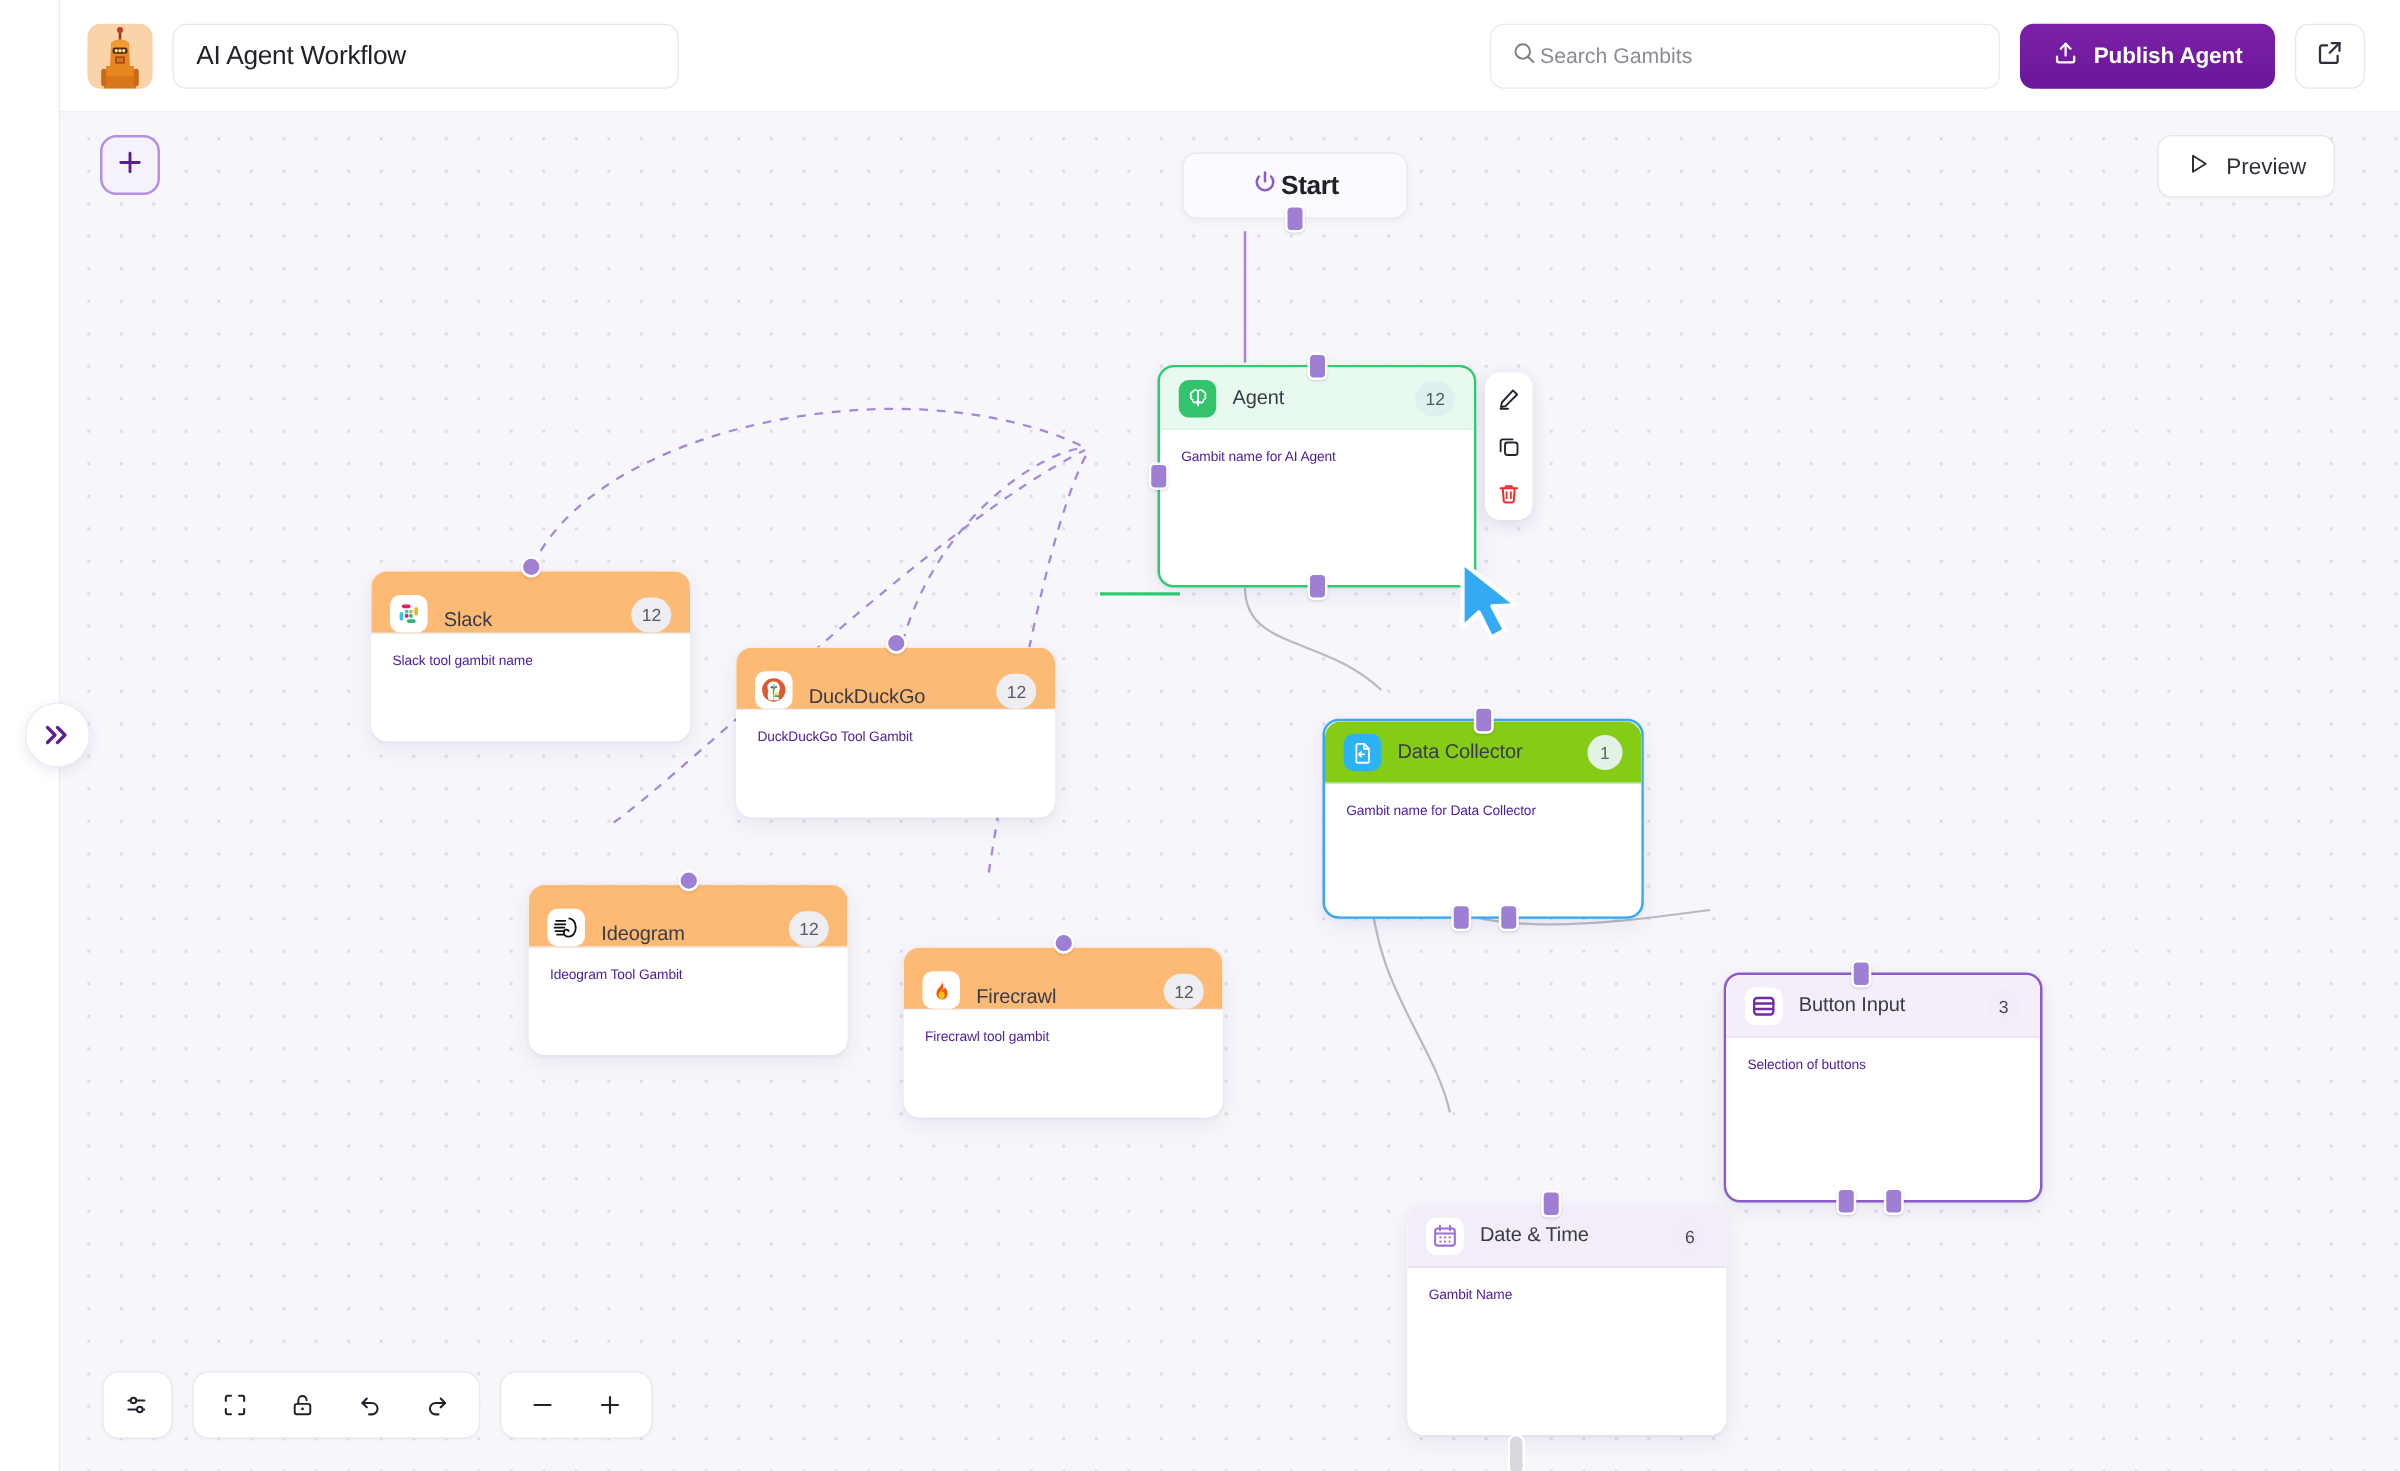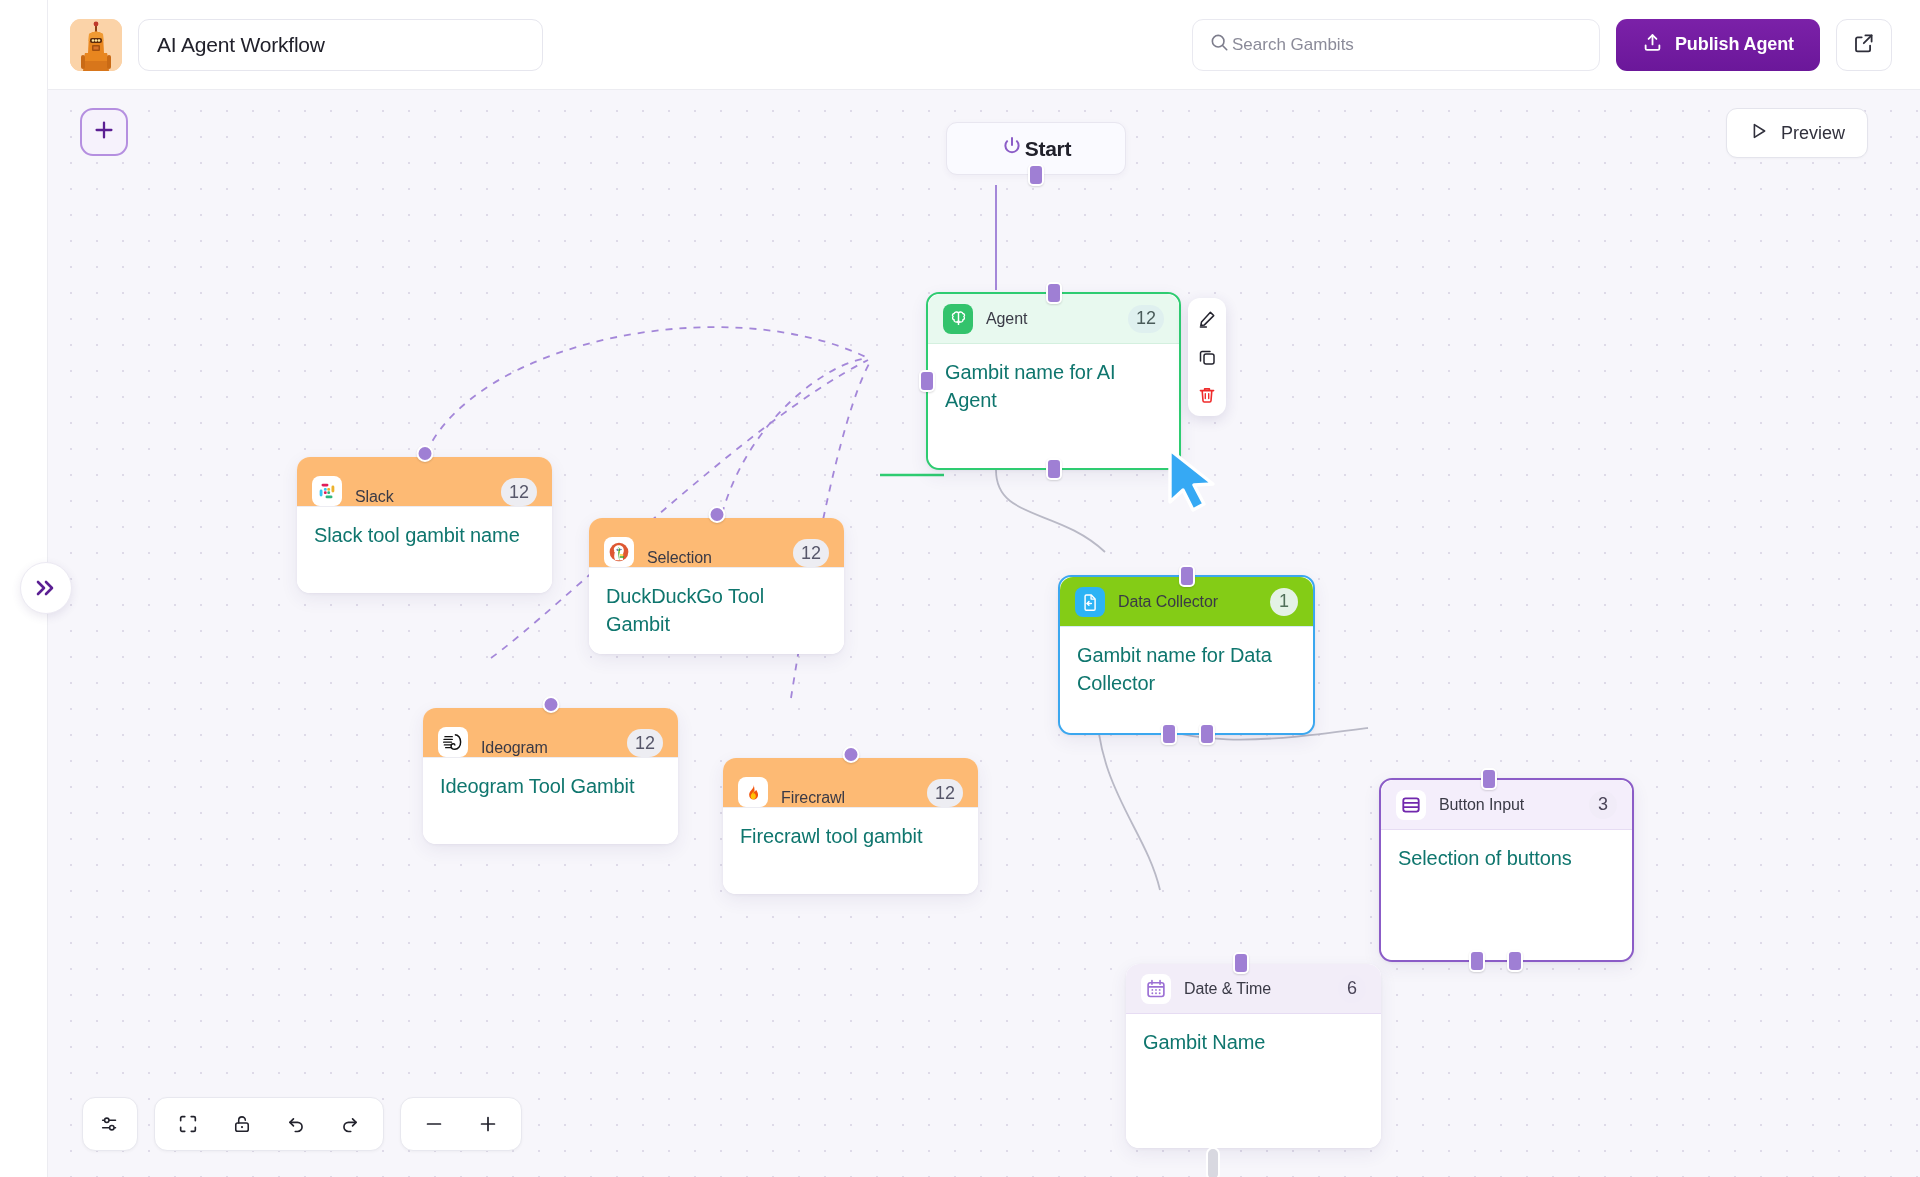--- a/index.html
+++ b/index.html
@@ -116,23 +116,23 @@
   }
   .node-ico {
     width:30px; height:30px; border-radius:8px; flex:0 0 auto;
     display:flex; align-items:center; justify-content:center; background:#fff;
     overflow:hidden;
   }
   .node-title { font-size:16px; color:#3a3a46; flex:1 1 auto; letter-spacing:-.1px; }
   .node-badge {
     min-width:28px; height:28px; padding:0 8px; border-radius:14px;
     display:flex; align-items:center; justify-content:center;
-    font-size:18px; color:#57576a; background:#ededf2;
-  }
-  .node-body { padding:15px 17px; font-size:20px; color:#0f766e; line-height:1.38; letter-spacing:-.1px; }
+    font-size:14px; color:#57576a; background:#ededf2;
+  }
+  .node-body { padding:15px 17px; font-size:11px; color:#4c1d95; line-height:1.38; letter-spacing:-.1px; }
 
   
   .n-tool .node-head { background:#fdba74;align-items:flex-end; }
   .n-agent { border:2px solid #2ecc71; }
   .n-agent .node-head { background:#e8f9ef; border-bottom-color:#d4f0df; }
   .n-agent .node-badge { background:#dff0ef; color:#4a5b5a; }
   .n-collector { border:2px solid #3ba7ef; }
   .n-collector .node-head { background:#84cc16; border-bottom-color:#d6e9f7; }
   .n-collector .node-badge { background:#e4f2e6; color:#51705a; }
   .n-purple { border:2px solid #8b5cc7; }
@@ -377,21 +377,21 @@
               <path d="M12.6 20.9s-.9-3.9-.4-6.4c.4-2.1 1.3-3.2 1-5-.3-1.9-1.8-3.3-3.6-3.6 1 .3 2 1 2.3 2.2.2.9-.1 1.7-.1 1.7l-1.2-.3c-.1 0-.2.1-.1.2l1.1.6s-.5 1.8-.4 3.6c.1 2.4 1 7 1 7z" fill="#3CA82B"></path>
               <circle cx="10.4" cy="9.6" r="1.1" fill="#2D4F8E"></circle>
               <circle cx="10.1" cy="9.3" r=".4" fill="#fff"></circle>
               <circle cx="14" cy="9.3" r=".85" fill="#2D4F8E"></circle>
               <circle cx="13.8" cy="9.1" r=".3" fill="#fff"></circle>
               <path d="M11.8 11.6c.3-.4 1-.4 1.3 0 .2.3 0 .7-.4.8-.4.1-.8 0-1-.3z" fill="#FC3"></path>
               <rect x="12.6" y="14.4" width="4.3" height="1.6" rx=".6" fill="#FC3"></rect>
               <rect x="12.6" y="16.6" width="5" height="1.6" rx=".6" fill="#3CA82B"></rect>
             </svg>
           </span>
-          <span class="node-title">Selection</span>
+          <span class="node-title">DuckDuckGo</span>
           <span class="node-badge">12</span>
         </div>
         <div class="node-body">DuckDuckGo Tool Gambit</div>
       </div>
       <div class="handle round h-top"></div>
     </div>
 
     <div class="node n-tool" style="left:375px; top:618px; width:255px; height:136px;">
       <div class="node-inner">
         <div class="node-head">

